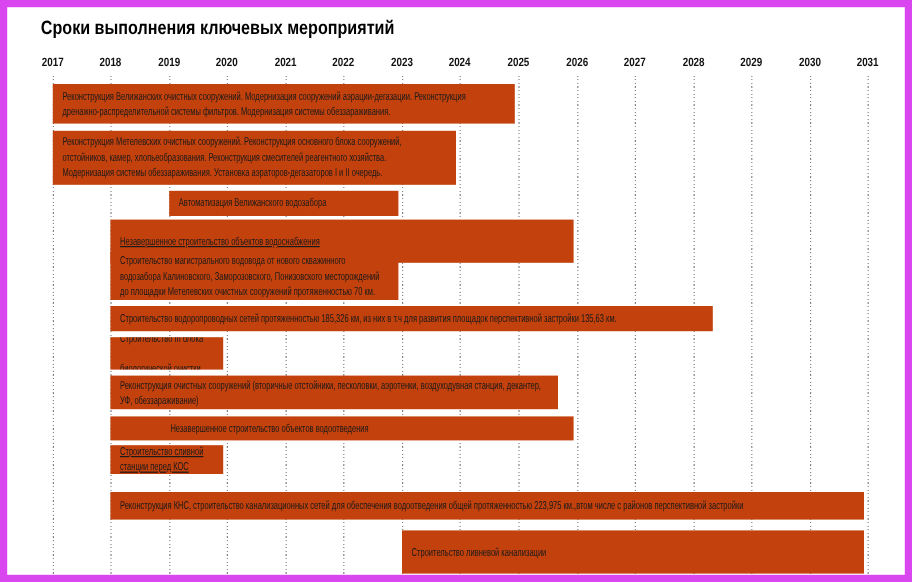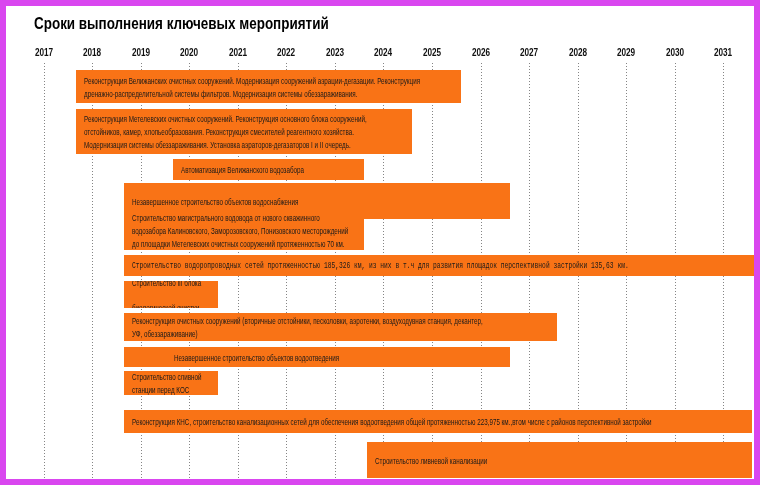--- a/index.html
+++ b/index.html
@@ -15,23 +15,23 @@
   .axis { position:absolute; left:0; top:0; width:100%; height:100%; }
   .year {
     position:absolute; top:41px; width:44px; margin-left:-22px; text-align:center;
     font-size:10px; font-weight:bold; color:#111; transform:scaleX(0.82);
   }
   .gridline {
     position:absolute; top:57px; height:421px; width:1px; z-index:1;
     background-image:repeating-linear-gradient(to bottom, #858585 0 1px, transparent 1px 3px);
   }
   .bar {
-    position:absolute; background:#f97316; z-index:2; box-sizing:border-box;
+    position:absolute; background:#c2410c; z-index:2; box-sizing:border-box;
     display:flex; flex-direction:column; justify-content:center;
-    padding-left:8px; overflow:hidden;margin-left:32px;
+    padding-left:8px; overflow:hidden;
   }
   .ln {
     font-size:9.5px; line-height:13px; color:#1a1a1a; white-space:nowrap;
     transform:scaleX(0.66); transform-origin:0 50%;
   }
 </style>
 </head>
 <body>
 
 <div class="frame">
@@ -77,43 +77,43 @@
           <div class="ln">дренажно-распределительной системы фильтров. Модернизация системы обеззараживания.</div>
         </div>
         <div class="bar" style="top: 103px; height: 45px; left: 37.5px; width: 336.92px;">
           <div class="ln">Реконструкция Метелевских очистных сооружений. Реконструкция основного блока сооружений,</div>
           <div class="ln">отстойников, камер, хлопьеобразования. Реконструкция смесителей реагентного хозяйства.</div>
           <div class="ln">Модернизация системы обеззараживания. Установка аэраторов-дегазаторов I и II очередь.</div>
         </div>
         <div class="bar" style="top: 153px; height: 21px; left: 134.62px; width: 191.24px;">
           <div class="ln">Автоматизация Велижанского водозабора</div>
         </div>
-        <div class="bar" style="top: 177px; height: 36px; left: 86.06px; width: 385.48px;">
+        <div class="bar" style="top: 177px; height: 36px; left: 86.06px; width: 385.48px; text-decoration: underline;">
           <div class="ln">Незавершенное строительство объектов водоснабжения</div>
         </div>
         <div class="bar" style="top: 204px; height: 40px; left: 86.06px; width: 239.8px;">
           <div class="ln">Строительство магистрального водовода от нового скважинного</div>
           <div class="ln">водозабора Калиновского, Заморозовского, Понизовского месторождений</div>
           <div class="ln">до площадки Метелевских очистных сооружений протяженностью 70 км.</div>
         </div>
-        <div class="bar" style="top: 249px; height: 21px; left: 86.06px; width: 655px; font-family: Liberation Mono, monospace;">
+        <div class="bar" style="top: 249px; height: 21px; left: 86.06px; width: 502px;">
           <div class="ln">Строительство водоропроводных сетей протяженностью 185,326 км, из них в т.ч для развития площадок перспективной застройки 135,63 км.</div>
         </div>
         <div class="bar" style="top: 275px; height: 27px; left: 86.06px; width: 94.12px; gap: 12px;">
           <div class="ln">Строительство III блока</div>
           <div class="ln">биологической очистки</div>
         </div>
-        <div class="bar" style="top: 307px; height: 28px; left: 86.06px; width: 433px;">
+        <div class="bar" style="top: 307px; height: 28px; left: 86.06px; width: 373px; justify-content: flex-end;">
           <div class="ln">Реконструкция очистных сооружений (вторичные отстойники, песколовки, аэротенки, воздуходувная станция, декантер,</div>
           <div class="ln">УФ, обеззараживание)</div>
         </div>
         <div class="bar" style="top: 341px; height: 20px; left: 86.06px; width: 385.48px; text-align: center;">
           <div class="ln">Незавершенное строительство объектов водоотведения</div>
         </div>
-        <div class="bar" style="top: 365px; height: 24px; left: 86.06px; width: 94.12px;">
+        <div class="bar" style="top: 365px; height: 24px; left: 86.06px; width: 94.12px; text-decoration: underline;">
           <div class="ln">Строительство сливной</div>
           <div class="ln">станции перед КОС</div>
         </div>
         <div class="bar" style="top: 404px; height: 23px; left: 86.06px; width: 628.28px;">
           <div class="ln">Реконструкция КНС, строительство канализационных сетей для обеспечения водоотведения общей протяженностью 223,975 км.,втом числе с районов перспективной застройки</div>
         </div>
         <div class="bar" style="top: 436px; height: 36px; left: 328.86px; width: 385.48px; justify-content: center;">
           <div class="ln">Строительство ливневой канализации</div>
         </div>
       </div>

